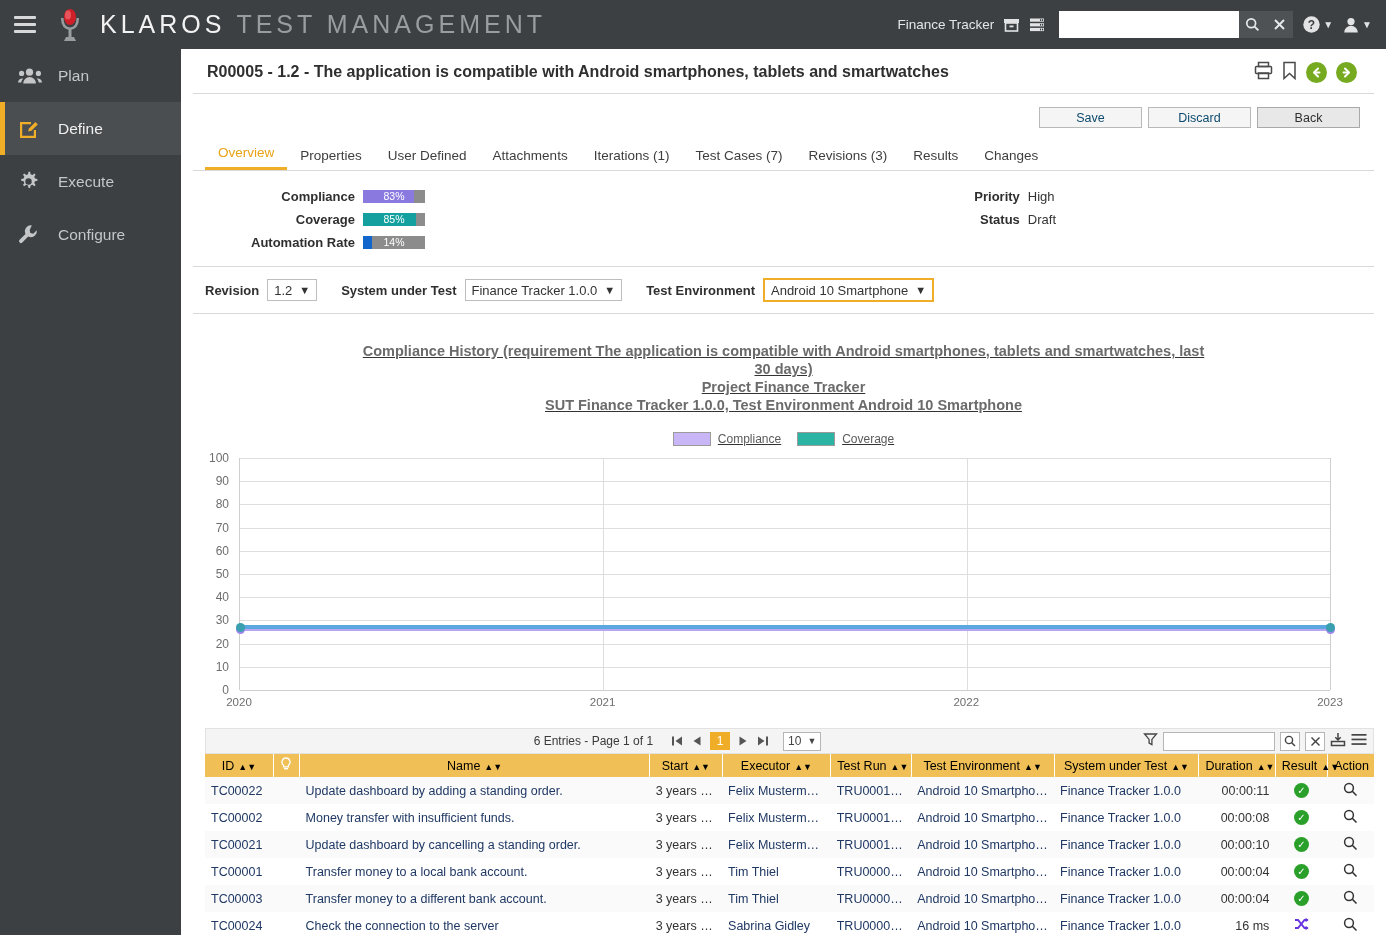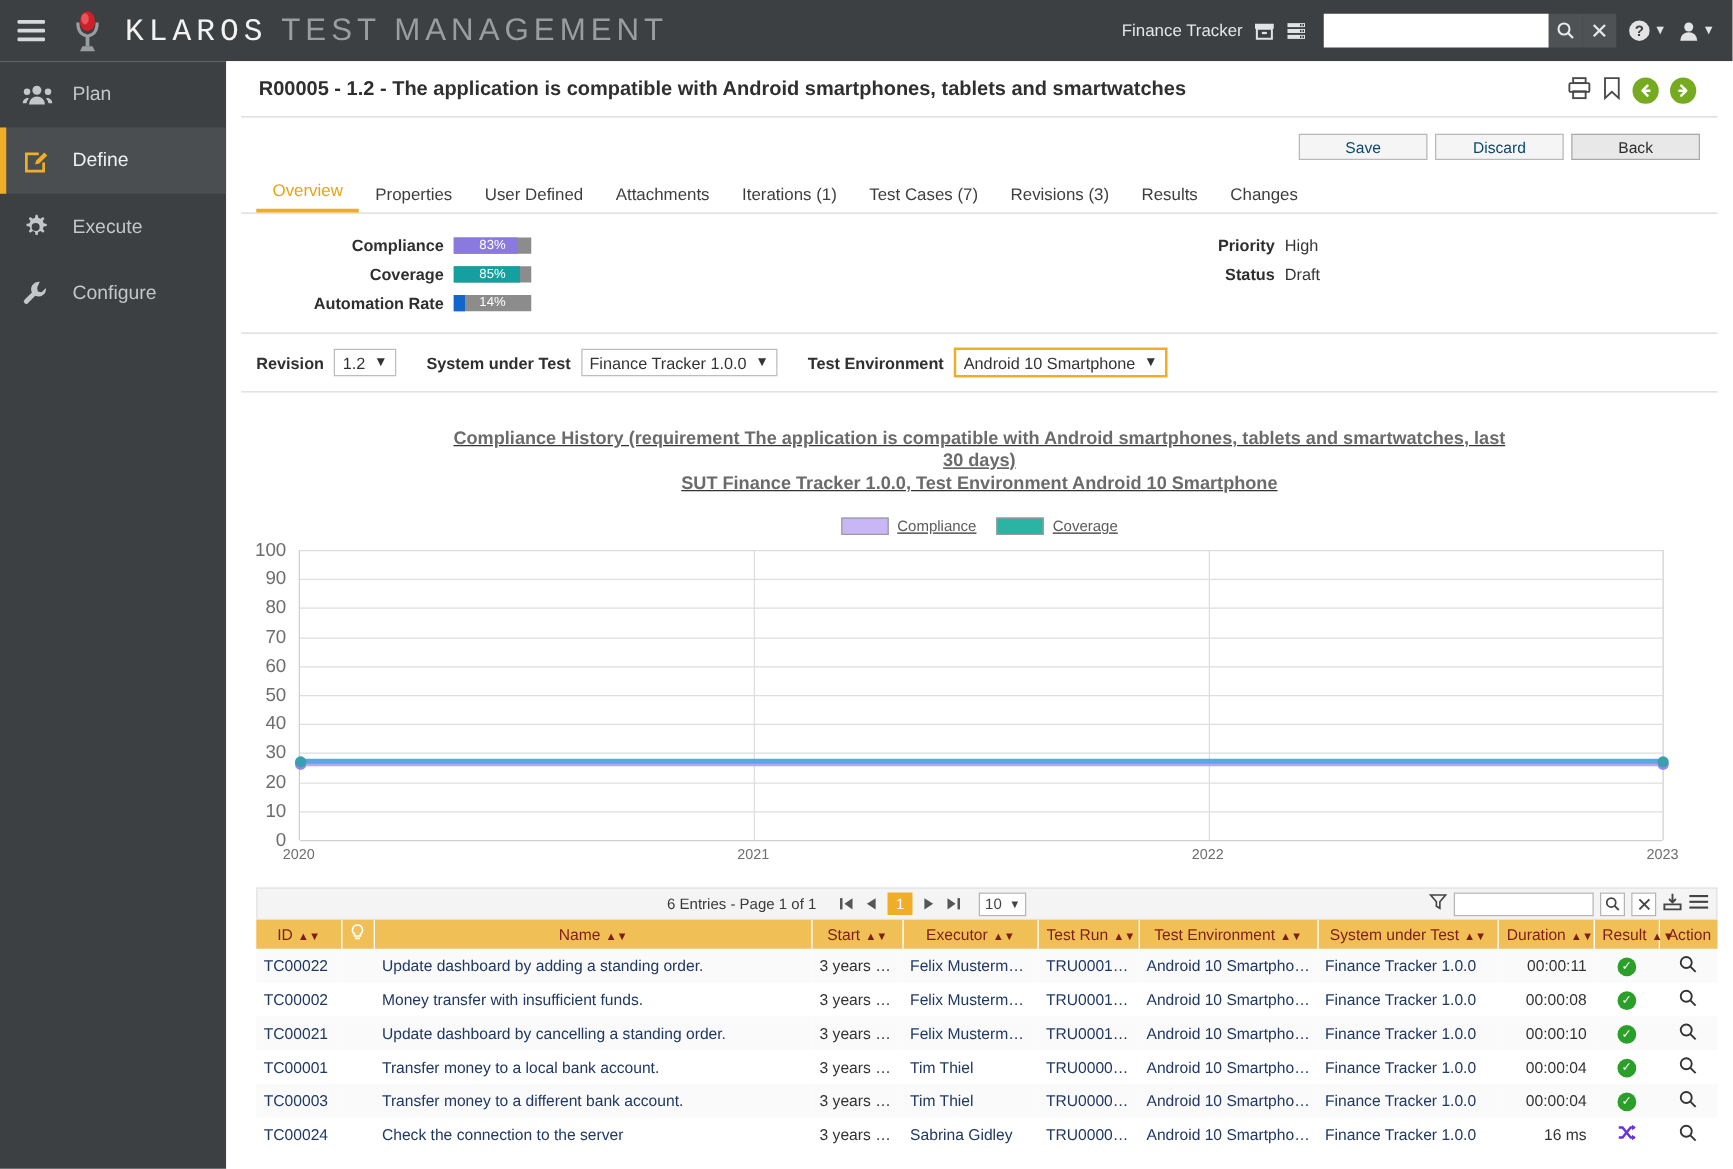--- a/index.html
+++ b/index.html
@@ -17,21 +17,21 @@
   .topbar {
     position: absolute; top: 0; left: 0; width: 1386px; height: 49px;
     background: #3c4043;
     display: flex; align-items: center;
   }
   .hamburger { width: 22px; height: 17px; margin-left: 14px; margin-right: 14px; cursor: pointer;
     display: flex; flex-direction: column; justify-content: space-between; }
   .hamburger span { display: block; height: 3px; background: #d7d8d9; border-radius: 1px; }
   .logo-mark { width: 40px; height: 40px; position: relative; margin-right: 10px; }
   .brand { font-size: 25px; letter-spacing: 4px; white-space: nowrap; }
-  .brand .b1 { color: #f2f2f2; font-weight: 400; font-family: Liberation Mono, monospace; }
+  .brand .b1 { color: #f2f2f2; font-weight: 400; }
   .brand .b2 { color: #9a9da0; font-weight: 300; }
   .topbar-right { margin-left: auto; display: flex; align-items: center; gap: 9px; padding-right: 14px; }
   .project-name { color: #e4e5e6; font-size: 13.5px; }
   .tb-icon { color: #e2e3e4; display: flex; align-items: center; cursor: pointer; }
   .searchwrap { display: flex; align-items: center; margin-left: 4px; }
   .searchwrap input {
     width: 180px; height: 27px; border: none; outline: none; background: #fff;
     font-family: "Liberation Sans", sans-serif; font-size: 13px; padding: 0 5px;
   }
   .s-btn { width: 27px; height: 27px; background: #4e5255; display: flex; align-items: center;
@@ -111,21 +111,21 @@
   .chart-area { margin: 12px 12px; padding-top: 16px; text-decoration: underline; }
   .chart-title { text-align: center; font-size: 14.5px; font-weight: bold; color: #6b6b6b; line-height: 18px; }
   .chart-title .l { display: block; }
   .legend { display: flex; justify-content: center; align-items: center; gap: 16px; margin-top: 18px; }
   .leg-item { display: flex; align-items: center; gap: 7px; }
   .leg-sw { width: 38px; height: 14px; border: 1px solid #9b9b9b; }
   .leg-txt { font-size: 12px; color: #5b5b5b; }
 
   .plot { position: relative; height: 258px; margin-top: 12px; }
   .y-ax { position: absolute; left: 0; top: 0; width: 42px; height: 232px; }
-  .y-tick { position: absolute; right: 6px; font-size: 15px; color: #6e6e6e; transform: translateY(-50%); }
+  .y-tick { position: absolute; right: 6px; font-size: 12px; color: #6e6e6e; transform: translateY(-50%); }
   .grid { position: absolute; left: 46px; right: 44px; top: 0; height: 232px; border-left: 1px solid #cfcfcf; }
   .gl { position: absolute; left: 0; right: 0; border-top: 1px solid #dedede; }
   .gl.base { border-top: 1px solid #cfcfcf; }
   .vl { position: absolute; top: 0; bottom: 0; border-left: 1px solid #dedede; }
   .vl.last { border-left: 1px solid #cfcfcf; }
   .series-line { position: absolute; left: 0; right: 0; height: 4px; }
   .dot { position: absolute; width: 9px; height: 9px; border-radius: 50%; }
   .x-ax { position: absolute; left: 46px; right: 44px; top: 238px; height: 16px; }
   .x-tick { position: absolute; font-size: 11.5px; color: #6e6e6e; transform: translateX(-50%); }
 
@@ -142,21 +142,21 @@
             align-items: center; justify-content: center; font-size: 12px; margin: 0 3px; cursor: pointer; }
   .pgsel { height: 19px; border: 1px solid #b5b5b5; background: #fff; display: flex; align-items: center;
            padding: 0 4px; font-size: 12px; margin-left: 10px; cursor: pointer; }
   .tb-right { margin-left: auto; display: flex; align-items: center; gap: 5px; }
   .tb-search { width: 112px; height: 19px; border: 1px solid #b5b5b5; background: #fff; }
   .tb-sq { width: 20px; height: 19px; border: 1px solid #b5b5b5; background: #fff; display: flex;
            align-items: center; justify-content: center; cursor: pointer; color: #444; }
 
   table { border-collapse: collapse; width: 100%; table-layout: fixed; }
   thead th {
-    background: #f0c056; color: #7f1d1d; font-size: 12.5px; font-weight: normal; height: 23px;
+    background: #f0c056; color: #000000; font-size: 12.5px; font-weight: normal; height: 23px;
     border-right: 1px solid #fff; padding: 0 6px; white-space: nowrap; margin-left: 44px;
   }
   thead th:last-child { border-right: none; }
   .sortico { font-size: 9px; margin-left: 4px; }
   tbody td { height: 27px; font-size: 12.5px; color: #1f3864; padding: 0 6px; white-space: nowrap;
              overflow: hidden; text-overflow: ellipsis; }
   tbody tr:nth-child(odd) { background: #fafafa; }
   tbody tr:nth-child(even) { background: #fff; }
   td.dark { color: #333; }
   .c-ctr { text-align: center; }
@@ -389,20 +389,21 @@
       <span class="cv">▼</span>
     </span>
   </div>
 
   <div class="sep2"></div>
 
   <div class="chart-area">
     <div class="chart-title">
       <span class="l">Compliance History (requirement The application is compatible with Android smartphones, tablets and smartwatches, last</span>
       <span class="l">30 days)</span>
+      <span class="l">Project Finance Tracker</span>
       <span class="l">SUT Finance Tracker 1.0.0, Test Environment Android 10 Smartphone</span>
     </div>
     <div class="legend">
       <span class="leg-item">
         <span class="leg-sw" style="background:#c9b6f7"></span>
         <span class="leg-txt">Compliance</span>
       </span>
       <span class="leg-item">
         <span class="leg-sw" style="background:#2bb3a3"></span>
         <span class="leg-txt">Coverage</span>

